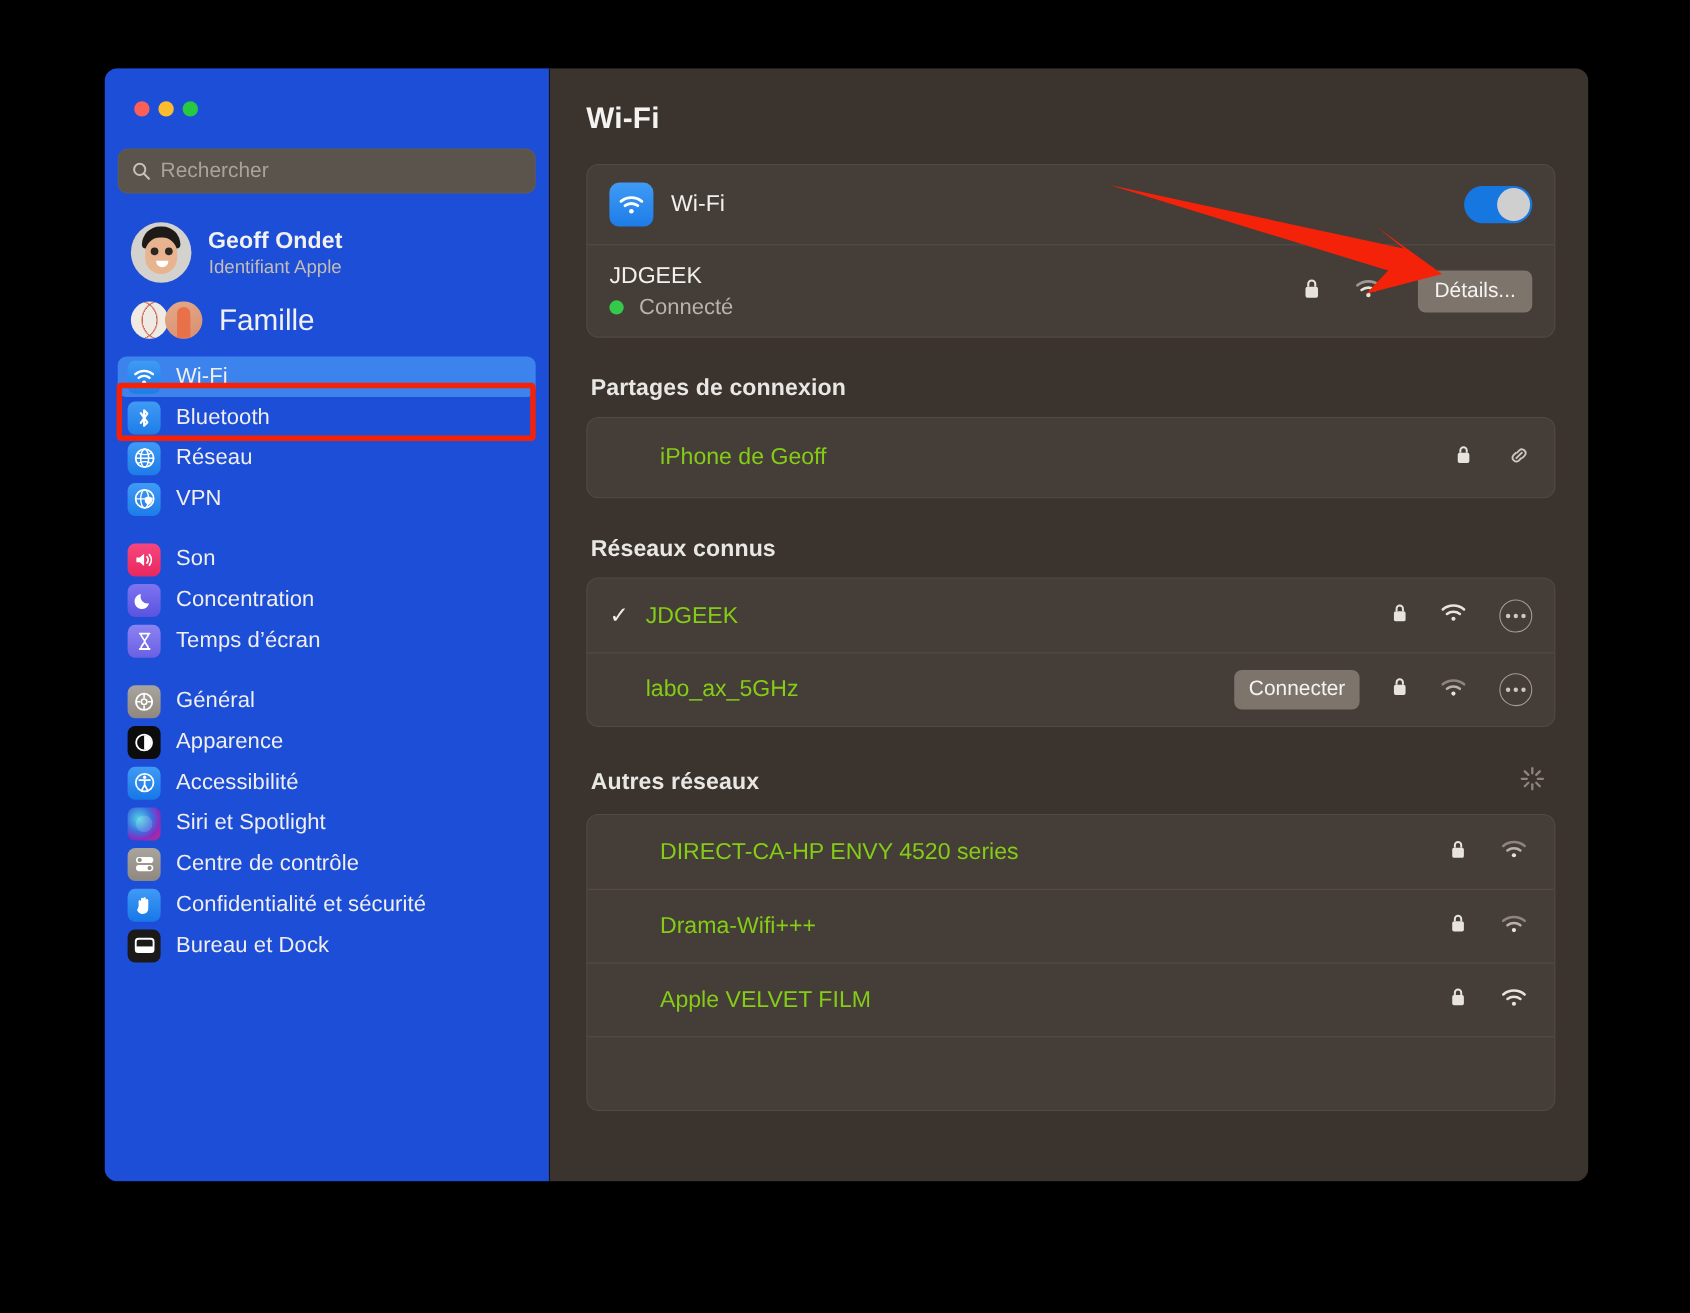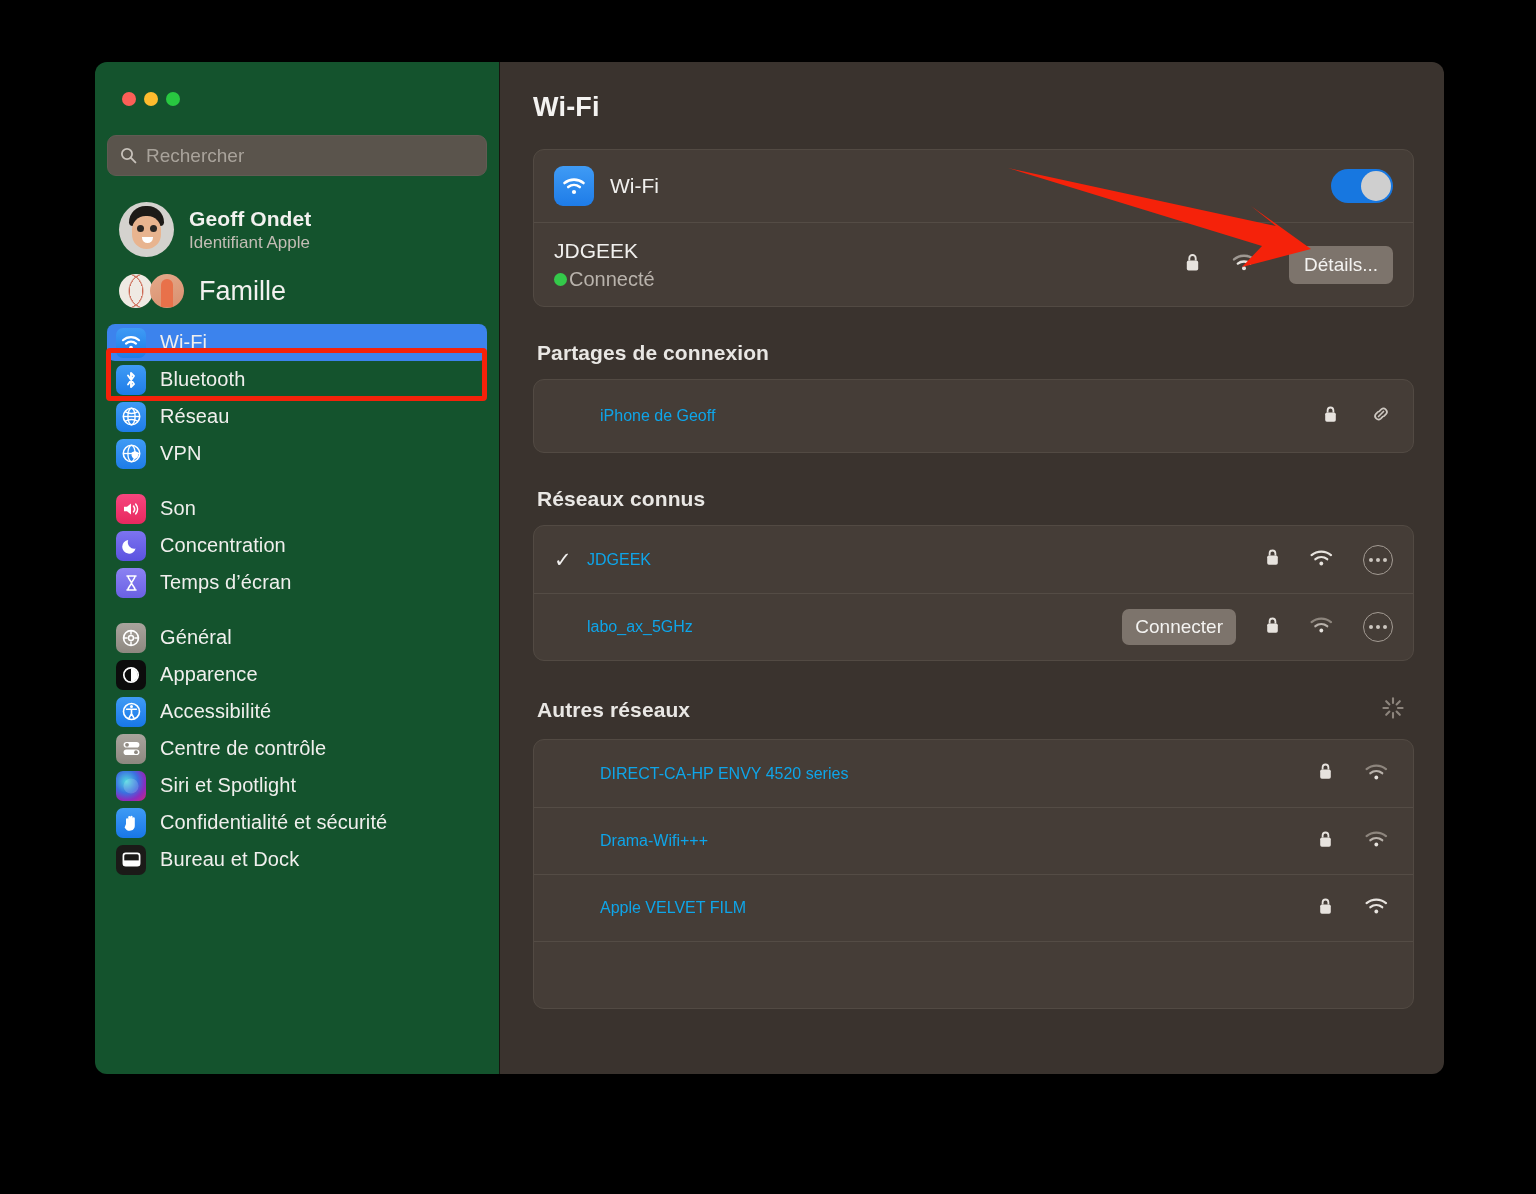--- a/index.html
+++ b/index.html
@@ -14,25 +14,26 @@
     left: 95px; top: 62px;
     width: 1349px; height: 1012px;
     border-radius: 12px;
     overflow: hidden;
     display: flex;
     box-shadow: 0 10px 40px rgba(0,0,0,0.6);
   }
   
   #sidebar {
     width: 405px;
-    background: #14532d;
+    background: #1d4ed8;
     position: relative;
     border-right: 1px solid #17140f;
     flex: 0 0 405px;
     padding: 0 10px;
+    text-align: center;
   }
   .traffic {
     display: flex; gap: 8px;
     padding: 30px 0 0 17px;
   }
   .tl { width: 14px; height: 14px; border-radius: 50%; }
   .tl.red { background: #fc5f57; }
   .tl.yellow { background: #fdbc2e; }
   .tl.green { background: #28c840; }
 
@@ -134,38 +135,38 @@
      background: linear-gradient(180deg,#3f9bf5,#1e7ce8);
      display:flex; align-items:center; justify-content:center; flex:0 0 40px; }
 
   .toggle { width: 62px; height: 34px; border-radius: 17px; background: #1777e0; position: relative; flex:0 0 62px;}
   .toggle .knob { position: absolute; right: 2px; top: 2px; width: 30px; height: 30px;
      border-radius: 50%; background: #cfcfcf; }
 
   .net-row { display:flex; align-items:center; min-height: 84px; padding: 0 20px; gap: 14px; }
   .net-main { display:flex; flex-direction: column; gap: 5px; }
   .net-name { color: #f1f0ee; font-size: 21px; }
-  .net-status { display:flex; align-items:center; gap: 2px; }
+  .net-status { display:flex; align-items:center; gap: 14px; }
   .dot { width: 13px; height: 13px; border-radius: 50%; background: #34c94a; }
   .net-status span { color: #b9b3ac; font-size: 20px; }
 
   .btn {
     background: #7d746c; color: #f4f3f1;
     border-radius: 7px; padding: 8px 15px;
     font-size: 19px; white-space: nowrap;
   }
   .btn.small { padding: 7px 13px; font-size: 19px; }
 
   .sect-title { color: #e9e7e4; font-size: 21px; font-weight: 600; margin: 34px 0 14px 4px; letter-spacing:.1px;}
   .sect-head { display:flex; align-items:center; margin: 34px 0 14px 4px; }
   .sect-head .sect-title { margin: 0; }
 
   .lrow { display:flex; align-items:center; height: 67px; padding: 0 20px; gap: 13px; }
   .lrow + .lrow { border-top: 1px solid #544c45; }
-  .lrow .lname { color: #0ea5e9; font-size: 16px; }
+  .lrow .lname { color: #84cc16; font-size: 21px; }
   .check { width: 20px; color: #f1f0ee; font-size: 21px; flex: 0 0 20px; }
   .indent { width: 33px; flex: 0 0 33px; }
 
   .iconbtn { width: 30px; height: 30px; border-radius: 50%; border: 1.6px solid #a39b93;
     display:flex; align-items:center; justify-content:center; gap:3px; flex:0 0 30px;}
   .iconbtn i { width: 4px; height: 4px; border-radius: 50%; background: #cdc7c0; display:block; }
 
   
   #arrow { position: absolute; left: 0; top: 0; width: 1536px; height: 1194px; pointer-events: none; }
 </style>
@@ -311,37 +312,37 @@
           <span class="ic" style="background:linear-gradient(180deg,#3f9bf5,#1877e8)">
             <svg width="21" height="21" viewBox="0 0 21 21">
                 <circle cx="10.5" cy="10.5" r="8" fill="none" stroke="#fff" stroke-width="1.6"></circle>
                 <circle cx="10.5" cy="5.6" r="1.5" fill="#fff"></circle>
                 <path d="M5.6 8.2h9.8M10.5 8.4v4.2M10.5 12.6l-2.4 4.2M10.5 12.6l2.4 4.2" stroke="#fff" stroke-width="1.6" stroke-linecap="round" fill="none"></path>
               </svg>
           </span>
           <span class="label">Accessibilité</span>
         </div>
         <div class="row">
+          <span class="ic" style="background:radial-gradient(circle at 35% 35%,#4fd8e0,#3b6fe0 42%,#8b2bbf 68%,#d2277a 100%)">
+            <svg width="22" height="22" viewBox="0 0 22 22">
+                <circle cx="11" cy="11" r="7.6" fill="rgba(255,255,255,0.16)"></circle>
+              </svg>
+          </span>
+          <span class="label">Siri et Spotlight</span>
+        </div>
+        <div class="row">
           <span class="ic" style="background:linear-gradient(180deg,#a9a49d,#8e8880)">
             <svg width="21" height="19" viewBox="0 0 21 19">
                 <rect x="2.6" y="3" width="15.8" height="5.6" rx="2.8" fill="#fff"></rect>
                 <circle cx="6" cy="5.8" r="1.9" fill="#8e8880"></circle>
                 <rect x="2.6" y="10.4" width="15.8" height="5.6" rx="2.8" fill="#fff"></rect>
                 <circle cx="15" cy="13.2" r="1.9" fill="#8e8880"></circle>
               </svg>
           </span>
           <span class="label">Centre de contrôle</span>
-        </div>
-        <div class="row">
-          <span class="ic" style="background:radial-gradient(circle at 35% 35%,#4fd8e0,#3b6fe0 42%,#8b2bbf 68%,#d2277a 100%)">
-            <svg width="22" height="22" viewBox="0 0 22 22">
-                <circle cx="11" cy="11" r="7.6" fill="rgba(255,255,255,0.16)"></circle>
-              </svg>
-          </span>
-          <span class="label">Siri et Spotlight</span>
         </div>
         <div class="row">
           <span class="ic" style="background:linear-gradient(180deg,#3f9bf5,#1877e8)">
             <svg width="19" height="20" viewBox="0 0 19 20">
                 <path d="M4 11V6.4a1.1 1.1 0 012.2 0V10V4.2a1.1 1.1 0 012.2 0V10V3.8a1.1 1.1 0 012.2 0V10V5.4a1.1 1.1 0 012.2 0v7.2c0 3.2-2 5.2-5 5.2-2.6 0-4-1.4-5.2-3.4L4 11z" fill="#fff"></path>
               </svg>
           </span>
           <span class="label">Confidentialité et sécurité</span>
         </div>
         <div class="row">

